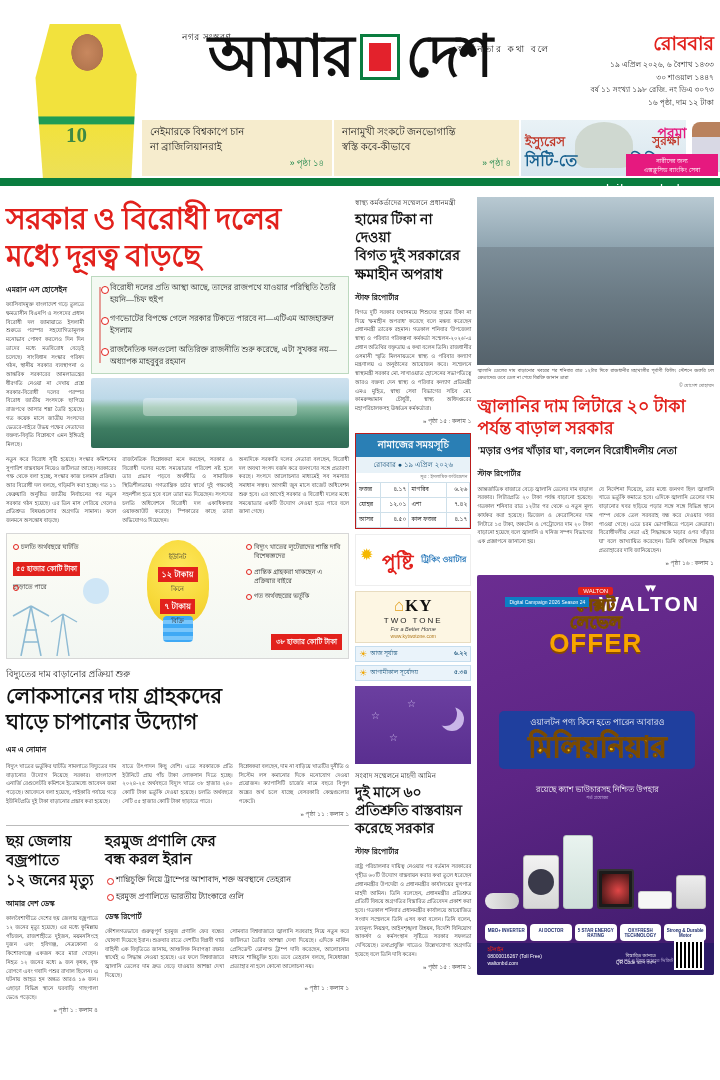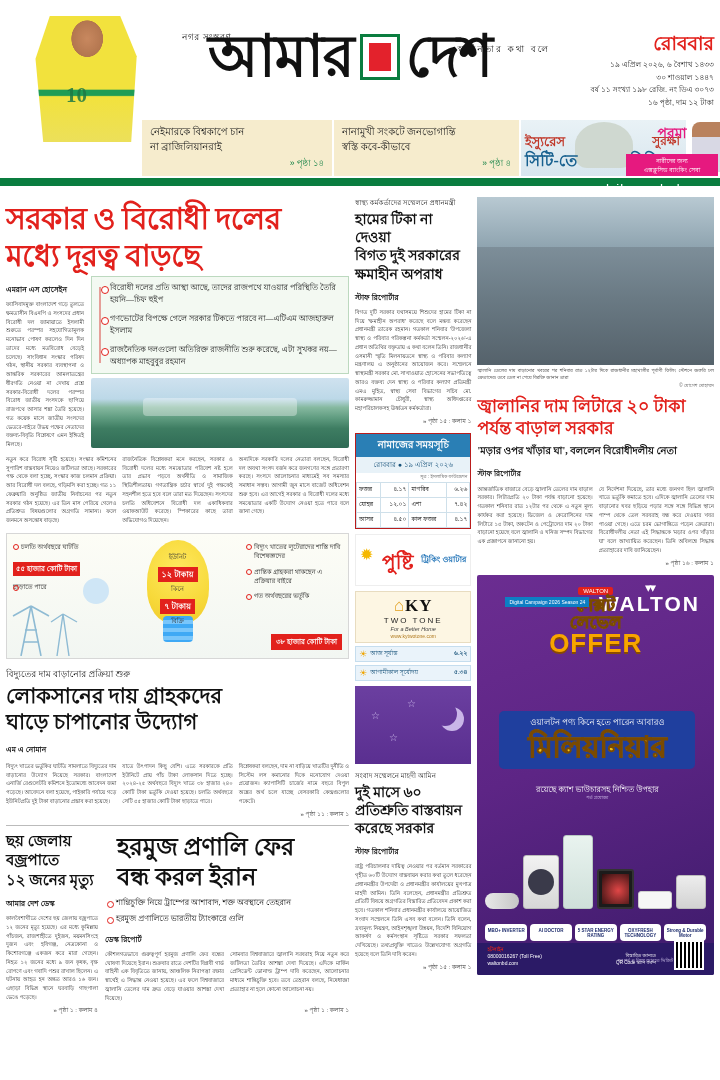--- a/index.html
+++ b/index.html
@@ -8,21 +8,21 @@
     background: #ffffff;
     font-family: "Liberation Sans", "DejaVu Sans", sans-serif;
     overflow: hidden;
     position: relative;
   }
   .page { width: 720px; height: 1080px; position: relative; background:#fff; }
 
   
   .masthead { position: relative; height: 186px; width: 720px; overflow: hidden; }
   .neymar-img {
-    position: absolute; left: 30px; top: 16px; width: 110px; height: 126px;
+    position: absolute; left: 30px; top: 24px; width: 110px; height: 158px;
     background:
       radial-gradient(ellipse 26px 30px at 52% 18%, #c8885f 0%, #b3764f 60%, rgba(179,118,79,0) 62%),
       linear-gradient(180deg, #f2e23d 0%, #f2e23d 58%, #1f9d55 59%, #1f9d55 63%, #f2e23d 64%, #ece05a 100%);
     border-radius: 6px 6px 0 0;
     clip-path: polygon(18% 0, 82% 0, 97% 32%, 92% 100%, 12% 100%, 5% 34%);
   }
   .neymar-img::after{
     content:""; position:absolute; left:50%; top:46%; transform:translateX(-50%);
     width:34px; height:30px; color:#1b7a42; font:700 22px "Liberation Sans",sans-serif;
   }
@@ -351,21 +351,21 @@
               <div>ছয় জেলায়</div>
               <div>বজ্রপাতে</div>
               <div>১২ জনের মৃত্যু</div>
             </div>
             <div class="byline">আমার দেশ ডেস্ক</div>
             <div class="bodytext">কালবৈশাখীতে দেশের ছয় জেলায় বজ্রপাতে ১২ জনের মৃত্যু হয়েছে। এর মধ্যে কুমিল্লায় পাঁচজন, রাজশাহীতে দুইজন, ময়মনসিংহে দুজন এবং হবিগঞ্জ, নেত্রকোনা ও কিশোরগঞ্জে একজন করে মারা গেছেন। নিহত ১২ জনের মধ্যে ৯ জন কৃষক, বৃক্ষ রোপণে এবং গবাদি পশুর রাখাল ছিলেন। এ ঘটনায় আহত হন অন্তত আরও ১৬ জন। এছাড়া বিভিন্ন স্থানে ঘরবাড়ি গাছপালা ভেঙে পড়েছে।</div>
             <div class="pageref">» পৃষ্ঠা ১ : কলাম ৪</div>
           </div>
 
           <div style="flex:1;">
-            <div class="h2-black" style="font-size:24px;margin-left:12px;">
+            <div class="h2-black" style="font-size:15px;">
               <div>হরমুজ প্রণালি ফের</div>
               <div>বন্ধ করল ইরান</div>
             </div>
             <div style="margin-top:5px;">
               <div class="redbullet">শান্তিচুক্তি নিয়ে ট্রাম্পের আশাবাদ, শক্ত অবস্থানে তেহরান</div>
               <div class="redbullet">হরমুজ প্রণালিতে ভারতীয় ট্যাংকারে গুলি</div>
             </div>
             <div class="byline">ডেস্ক রিপোর্ট</div>
             <div class="two-cols" style="margin-top:2px;">
               <div class="bodytext">কৌশলগতভাবে গুরুত্বপূর্ণ হরমুজ প্রণালি ফের বন্ধের ঘোষণা দিয়েছে ইরান। শুক্রবার রাতে দেশটির বিপ্লবী গার্ড বাহিনী এক বিবৃতিতে জানায়, আঞ্চলিক নিরাপত্তা রক্ষার স্বার্থেই এ সিদ্ধান্ত নেওয়া হয়েছে। এর ফলে বিশ্ববাজারে জ্বালানি তেলের দাম দ্রুত বেড়ে যাওয়ার আশঙ্কা দেখা দিয়েছে।</div>

